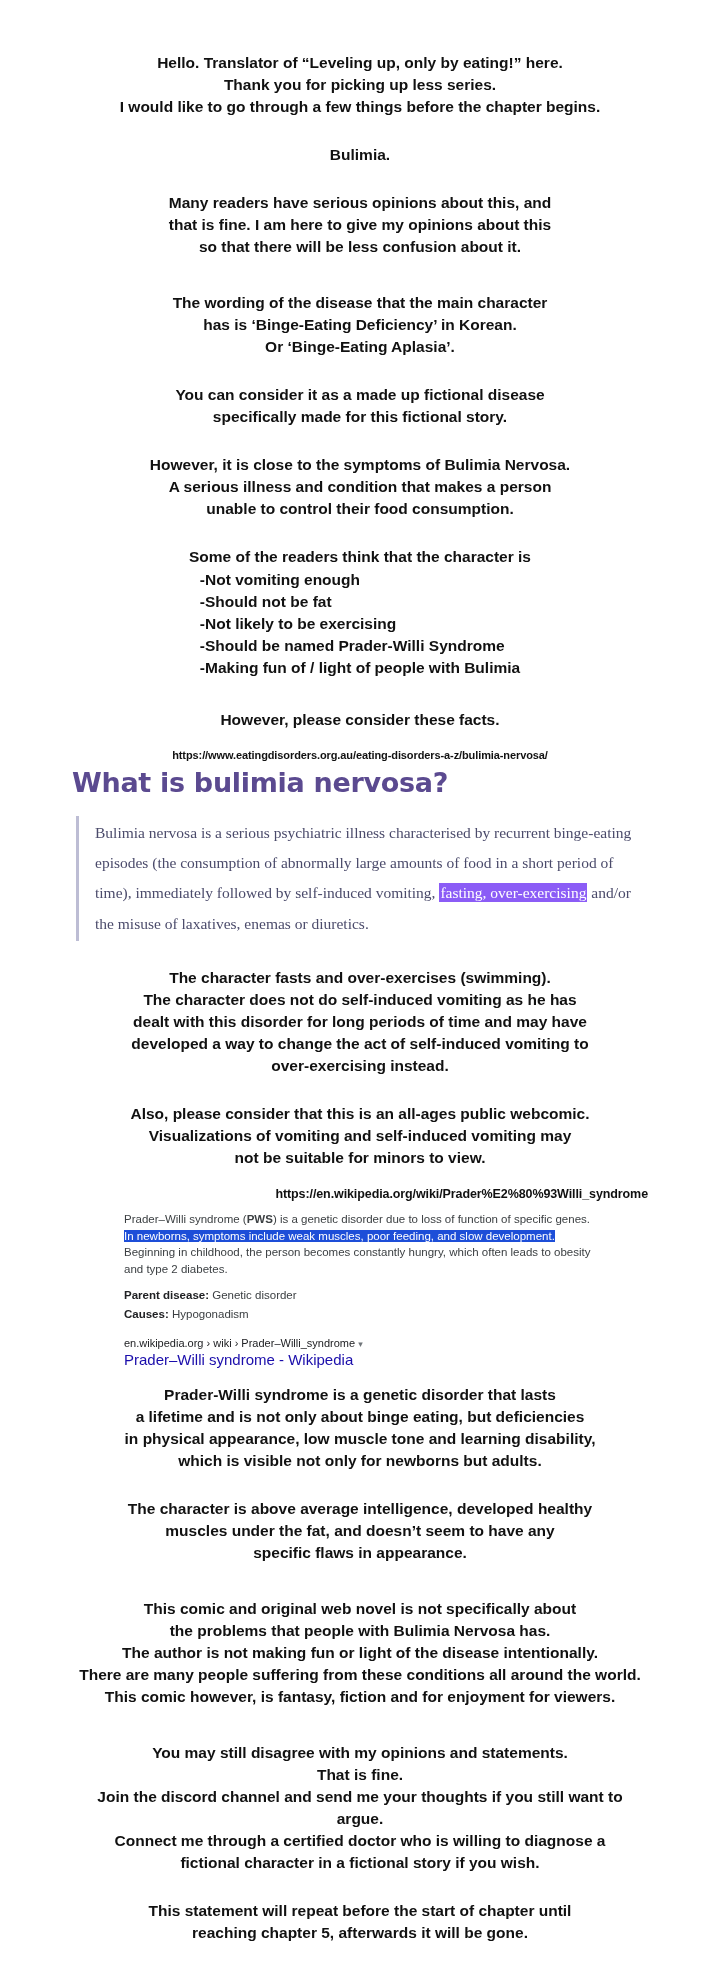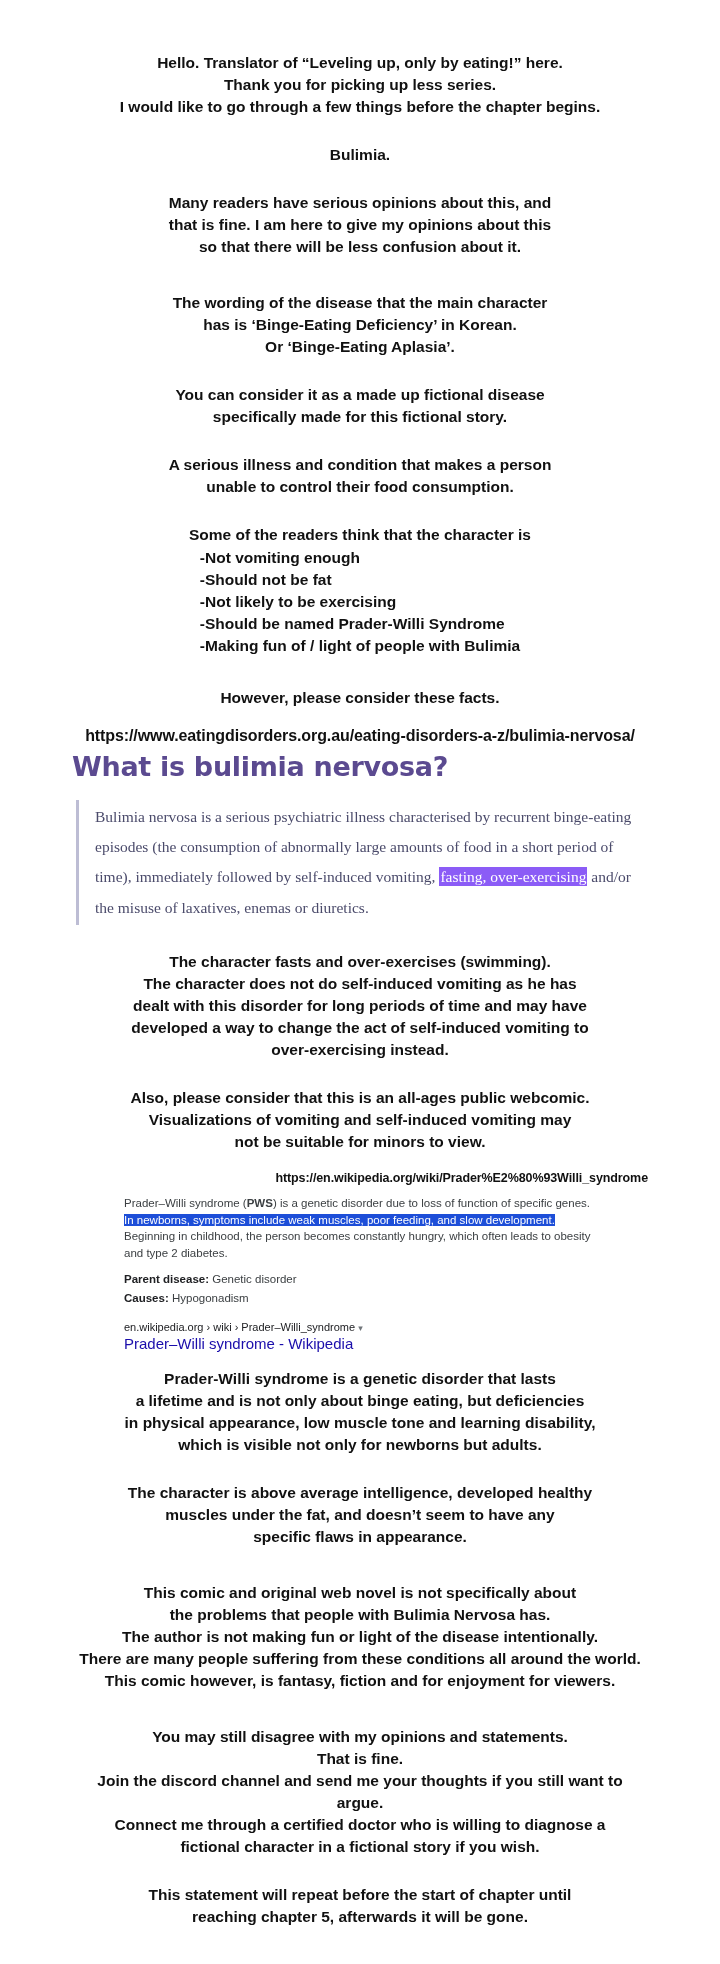--- a/index.html
+++ b/index.html
@@ -46,21 +46,21 @@
   }
   .list-block .list-head {
     display: block;
     text-align: center;
     margin-bottom: 1px;
   }
   .list-block .list-item { display: block; }
 
   .source-url {
     text-align: center;
-    font-size: 16px;
+    font-size: 11px;
     font-weight: bold;
     color: #111111;
     margin: 0 0 6px 0;
     letter-spacing: -0.1px;
   }
   .ed-heading {
     font-family: "DejaVu Sans", sans-serif;
     font-size: 27px;
     font-weight: bold;
     color: #5b4a90;
@@ -150,20 +150,21 @@
     <span class="line">has is ‘Binge-Eating Deficiency’ in Korean.</span>
     <span class="line">Or ‘Binge-Eating Aplasia’.</span>
   </div>
 
   <div class="para">
     <span class="line">You can consider it as a made up fictional disease</span>
     <span class="line">specifically made for this fictional story.</span>
   </div>
 
   <div class="para">
+    <span class="line">However, it is close to the symptoms of Bulimia Nervosa.</span>
     <span class="line">A serious illness and condition that makes a person</span>
     <span class="line">unable to control their food consumption.</span>
   </div>
 
   <div class="list-block">
     <span class="list-head">Some of the readers think that the character is</span>
     <span class="list-inner">
       <span class="list-item">-Not vomiting enough</span>
       <span class="list-item">-Should not be fat</span>
       <span class="list-item">-Not likely to be exercising</span>

